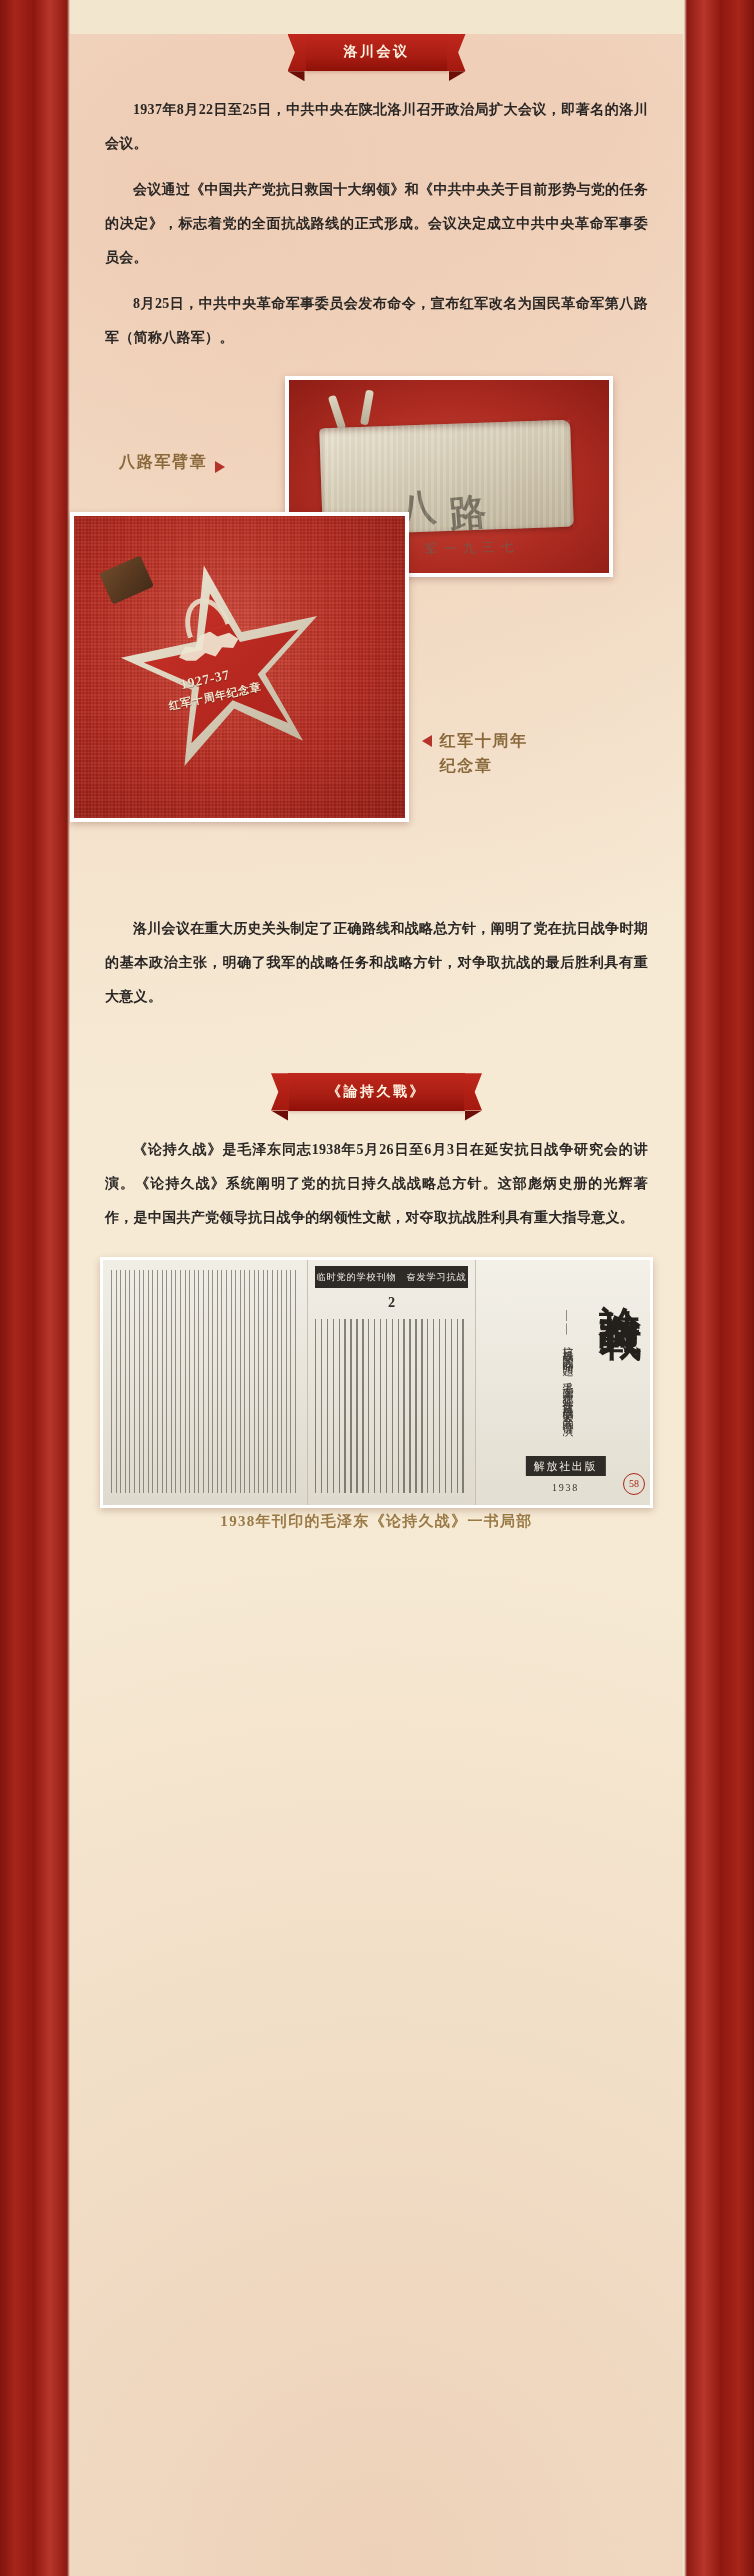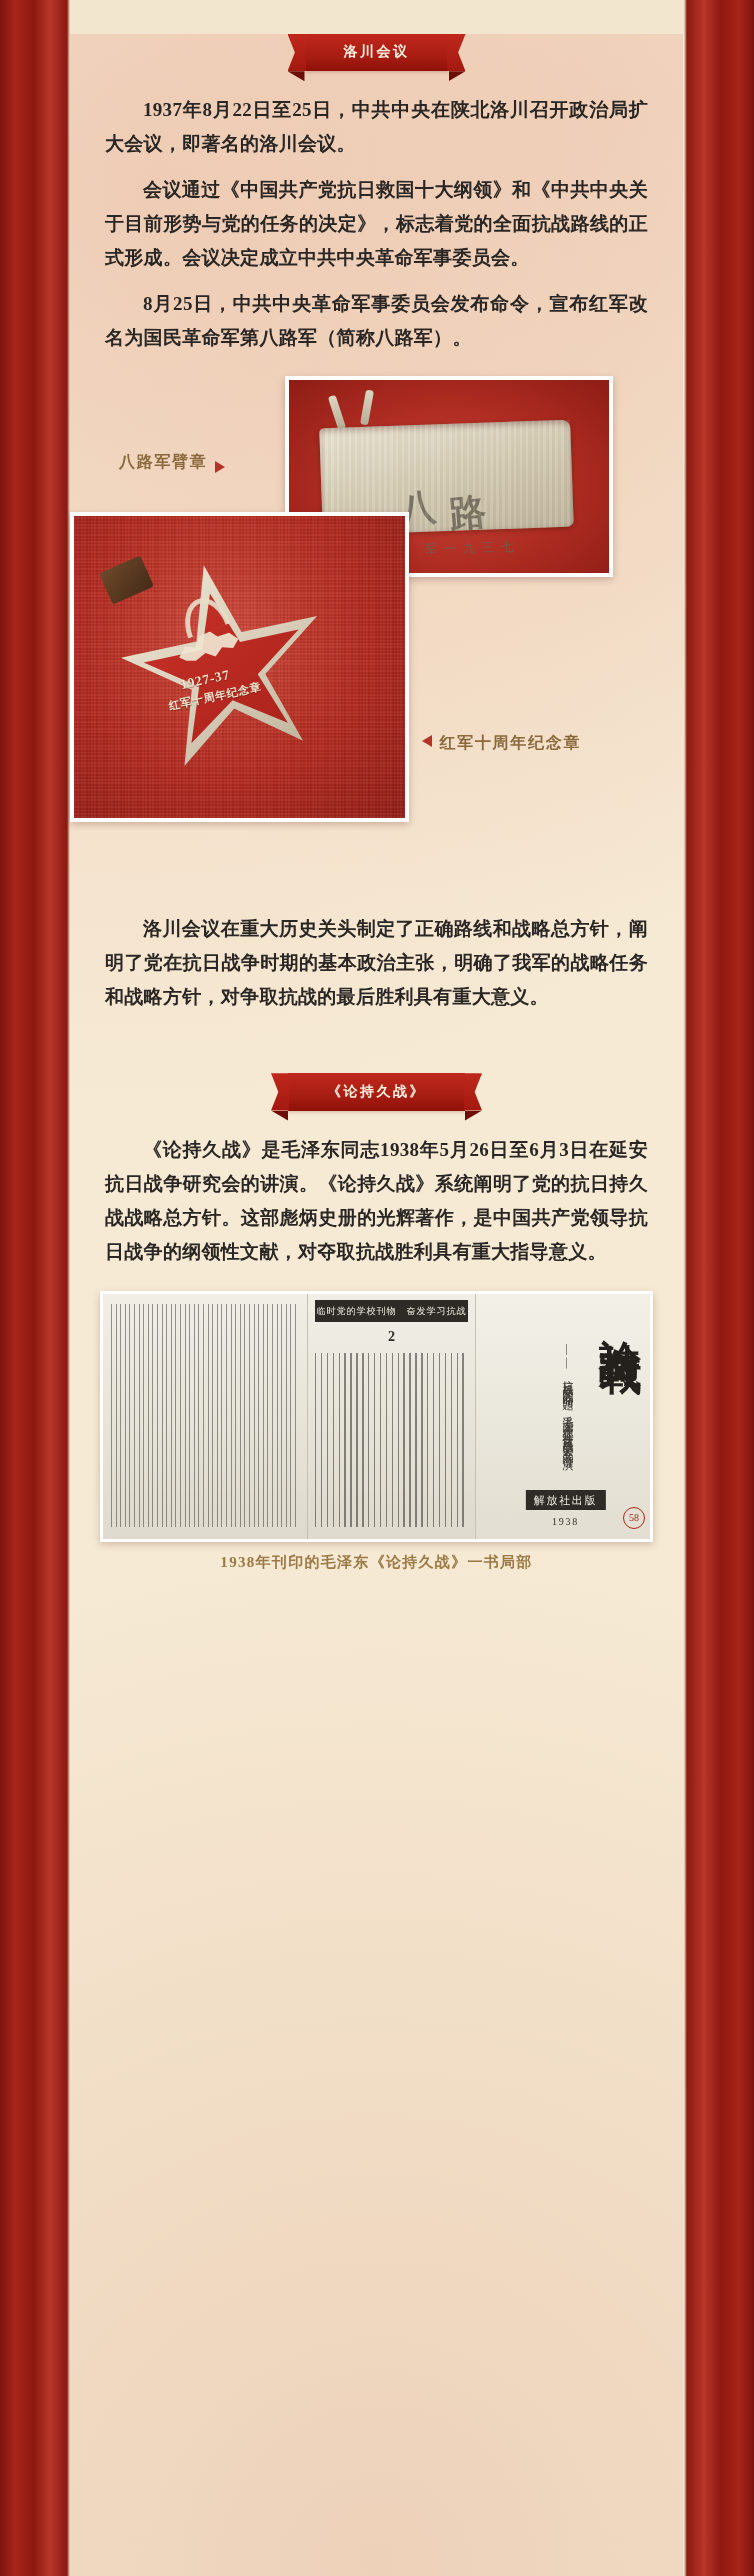--- a/index.html
+++ b/index.html
@@ -71,21 +71,21 @@
     background: #6d0d07;
   }
   .ribbon-tailL { left: -17px; clip-path: polygon(0 0, 100% 0, 100% 100%); }
   .ribbon-tailR { right: -17px; clip-path: polygon(0 0, 100% 0, 0 100%); }
 
   
   .body-text {
     margin: 22px 35px 0 35px;
   }
   .para {
-    font-size: 19px;
+    font-size: 14px;
     line-height: 34px;
     color: #2a2624;
     text-indent: 2em;
     text-align: justify;
     margin: 0 0 11.7px 0;
     font-weight: bold;
     letter-spacing: 0.3px;
   }
 
   
@@ -232,21 +232,21 @@
   }
   .caption.armband-cap { left: 49px; top: 82px; }
   .caption.star-cap { left: 352px; top: 360px; flex-direction: row; align-items: flex-start; }
   .tri {
     width: 0; height: 0;
     border-top: 6.7px solid transparent;
     border-bottom: 6.7px solid transparent;
   }
   .tri-right { border-left: 10px solid #b5342a; }
   .tri-left { border-right: 10px solid #b5342a; margin-top: 5px; }
-  .cap-lines { display: flex; line-height: 25px; }
+  .cap-lines { display: flex; flex-direction: column; line-height: 25px; font-family: Liberation Mono, monospace; }
 
   
   .divider {
     margin: 25px 35px 0 35px;
     height: 0.8px;
     background: linear-gradient(90deg, rgba(180,140,100,0) 0%, rgba(170,130,90,0.55) 12%, rgba(170,130,90,0.55) 88%, rgba(180,140,100,0) 100%);
   }
 
   
   .scan-wrap { margin: 22px 30px 0 30px; }
@@ -349,21 +349,21 @@
     position: absolute;
     left: 211px; top: 28.5px;
     font-size: 12.6px;
     font-weight: bold;
     color: #2b2824;
     writing-mode: vertical-rl;
     letter-spacing: 1.7px;
   }
 
   .scan-caption {
-    margin-top: 11px;
+    margin-top: 4px;
     text-align: center;
     color: #9a7a46;
     font-size: 15px;
     letter-spacing: 1.3px;
     font-weight: bold;
   }
 </style>
 </head>
 <body>
 
@@ -422,21 +422,21 @@
     </div>
 
     <div class="body-text">
       <p class="para">洛川会议在重大历史关头制定了正确路线和战略总方针，阐明了党在抗日战争时期的基本政治主张，明确了我军的战略任务和战略方针，对争取抗战的最后胜利具有重大意义。</p>
     </div>
 
     <div class="divider"></div>
 
     <div class="ribbon-wrap">
       <div class="ribbon">
-        <span>《论持久战》</span>
+        <span>《論持久戰》</span>
         <span class="ribbon-tailL"></span>
         <span class="ribbon-tailR"></span>
       </div>
     </div>
 
     <div class="body-text">
       <p class="para">《论持久战》是毛泽东同志1938年5月26日至6月3日在延安抗日战争研究会的讲演。《论持久战》系统阐明了党的抗日持久战战略总方针。这部彪炳史册的光辉著作，是中国共产党领导抗日战争的纲领性文献，对夺取抗战胜利具有重大指导意义。</p>
     </div>
 
     <div class="scan-wrap">

